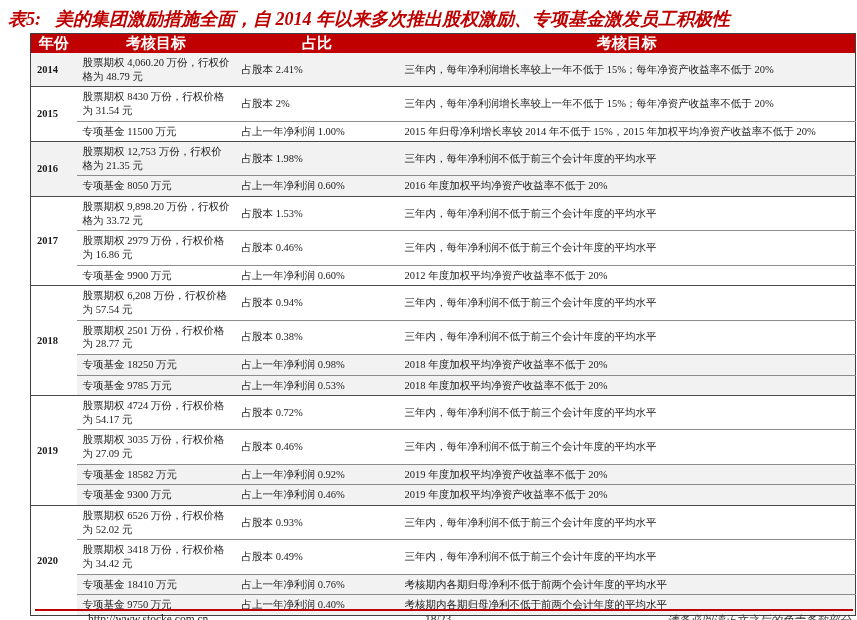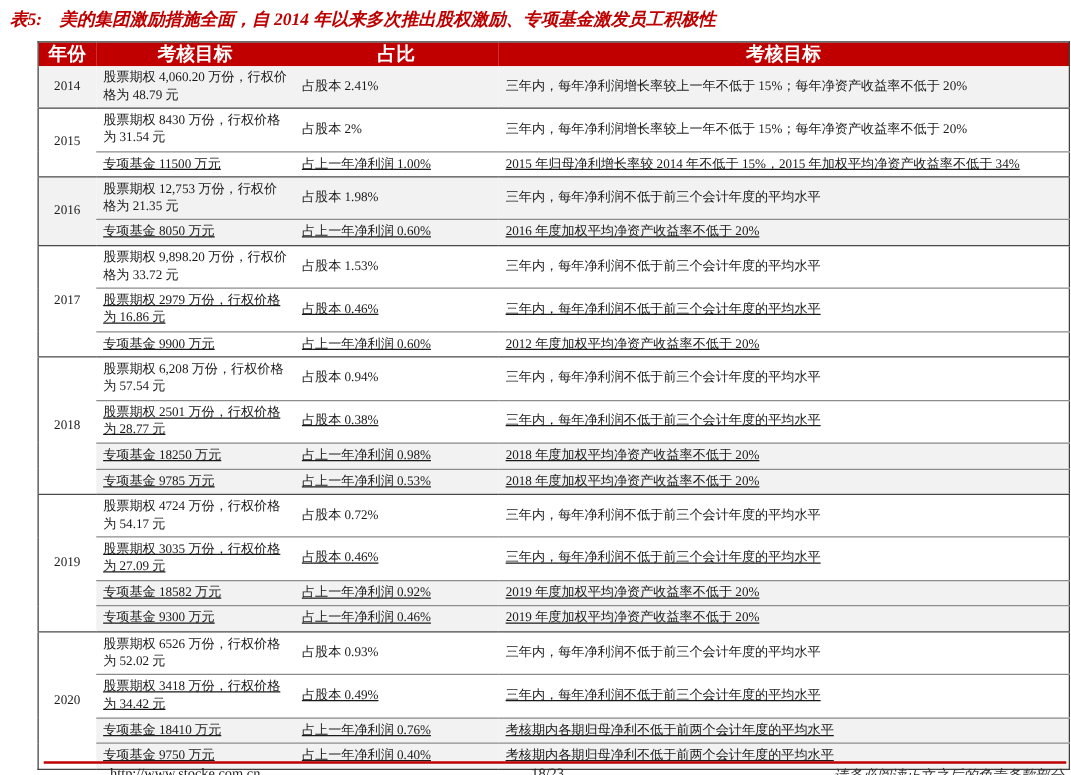--- a/index.html
+++ b/index.html
@@ -4,42 +4,42 @@
 <style>
   html,body{margin:0;padding:0;}
   body{
     width:857px;height:620px;position:relative;overflow:hidden;
     background:#ffffff;
     font-family:"Liberation Serif","DejaVu Serif",serif;
     color:#1a1a1a;
   }
   .title-row{
     position:absolute;top:7px;left:8px;right:4px;
-    font-size:14px;font-weight:bold;font-style:italic;
+    font-size:18px;font-weight:bold;font-style:italic;
     color:#be0000;white-space:nowrap;
   }
   .title-label{margin-right:14px;}
   table.inc{
     position:absolute;top:33px;left:30px;
     width:825px;border-collapse:collapse;table-layout:fixed;
     border:1.5px solid #3f3f3f;
   }
   table.inc th{
     background:#c00000;color:#ffffff;
     font-size:15px;font-weight:bold;text-align:center;
     height:18px;padding:0 4px;
   }
   table.inc td{
     font-size:10.5px;line-height:1.3;
     padding:3px 6px;vertical-align:middle;
     word-break:break-word;
   }
-  td.year-cell{text-align:center;font-size:11.5px;padding:2px 2px;}
+  td.year-cell{text-align:left;font-size:11.5px;padding:2px 2px;font-weight:bold;}
   tr.group-start td{border-top:1.3px solid #4a4a4a;}
-  tr.inner-row td{border-top:1px solid #8c8c8c;text-decoration:underline;}
+  tr.inner-row td{border-top:1px solid #8c8c8c;}
   tr:first-child td{border-top:none;}
   td.shaded{background:#f2f2f2;}
   .footer-line{
     position:absolute;top:609px;left:35px;right:4px;height:2px;
     background:#c00000;
   }
   .footer-text{
     position:absolute;top:613px;left:35px;right:4px;height:20px;
     font-size:11.5px;color:#222222;
   }
@@ -78,21 +78,21 @@
       </tr>
       <tr class="group-start">
         <td rowspan="2" class="year-cell">2015</td>
         <td class="">股票期权 8430 万份，行权价格为 31.54 元</td>
         <td class="">占股本 2%</td>
         <td class="">三年内，每年净利润增长率较上一年不低于 15%；每年净资产收益率不低于 20%</td>
       </tr>
       <tr class="inner-row">
         <td class="">专项基金 11500 万元</td>
         <td class="">占上一年净利润 1.00%</td>
-        <td class="">2015 年归母净利增长率较 2014 年不低于 15%，2015 年加权平均净资产收益率不低于 34%</td>
+        <td class="">2015 年归母净利增长率较 2014 年不低于 15%，2015 年加权平均净资产收益率不低于 20%</td>
       </tr>
       <tr class="group-start">
         <td rowspan="2" class="year-cell shaded">2016</td>
         <td class="shaded">股票期权 12,753 万份，行权价格为 21.35 元</td>
         <td class="shaded">占股本 1.98%</td>
         <td class="shaded">三年内，每年净利润不低于前三个会计年度的平均水平</td>
       </tr>
       <tr class="inner-row">
         <td class="shaded">专项基金 8050 万元</td>
         <td class="shaded">占上一年净利润 0.60%</td>

